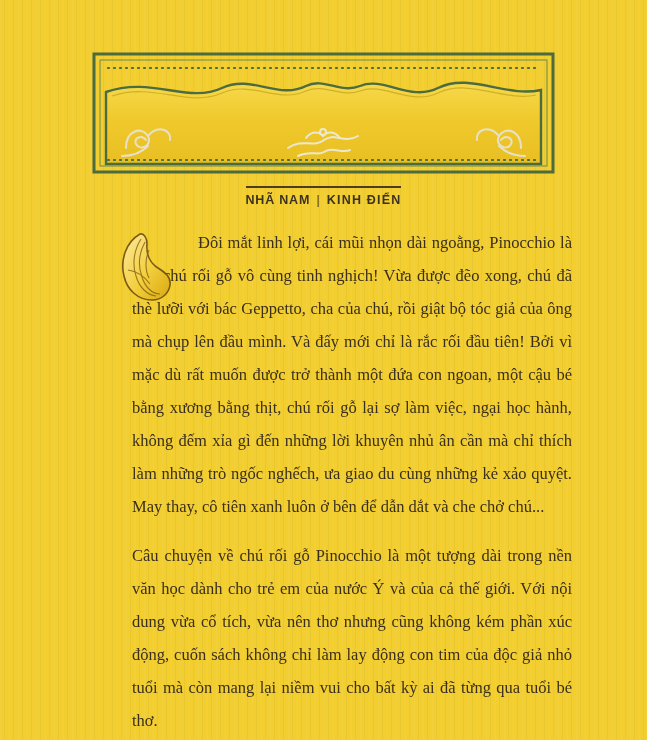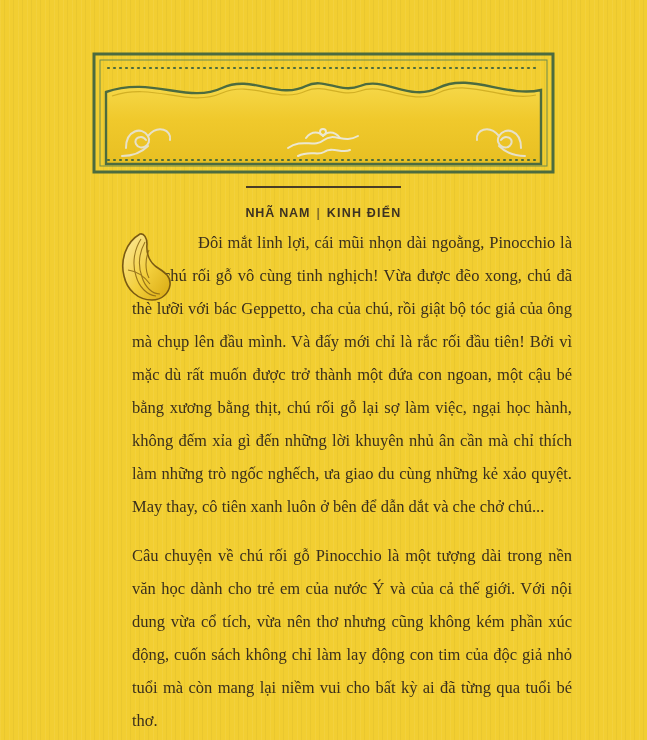--- a/index.html
+++ b/index.html
@@ -56,21 +56,21 @@
     width: 647px;
     text-align: center;
     font-family: "Liberation Sans", sans-serif;
     font-size: 12.5px;
     letter-spacing: 0.8px;
     color: #3d3222;
   }
   .imprint .imprint-inner {
     display: inline-block;
     border-top: 2px solid #4a3c26;
-    padding-top: 18px;
+    padding-top: 5px;
   }
   .imprint .brand {
     font-weight: bold;
   }
   .imprint .sep {
     color: #4a3c26;
     padding: 0 2px;
   }
   .imprint .line-label {
     font-weight: bold;

